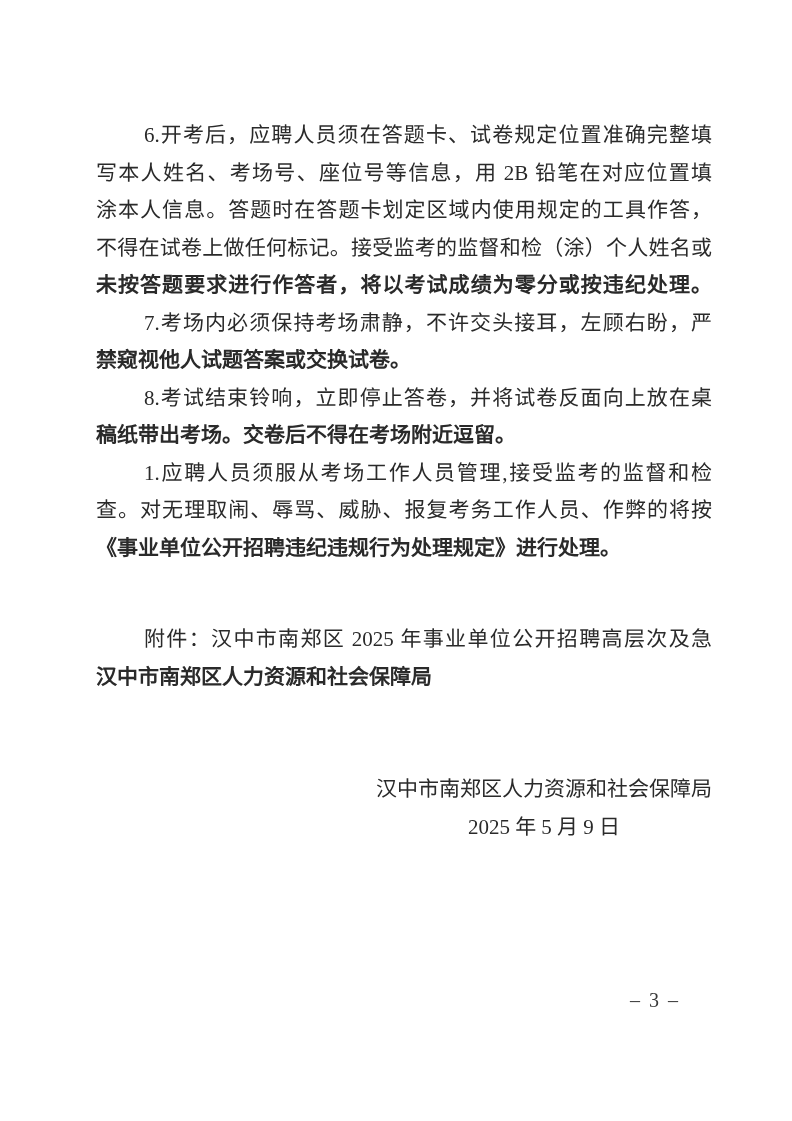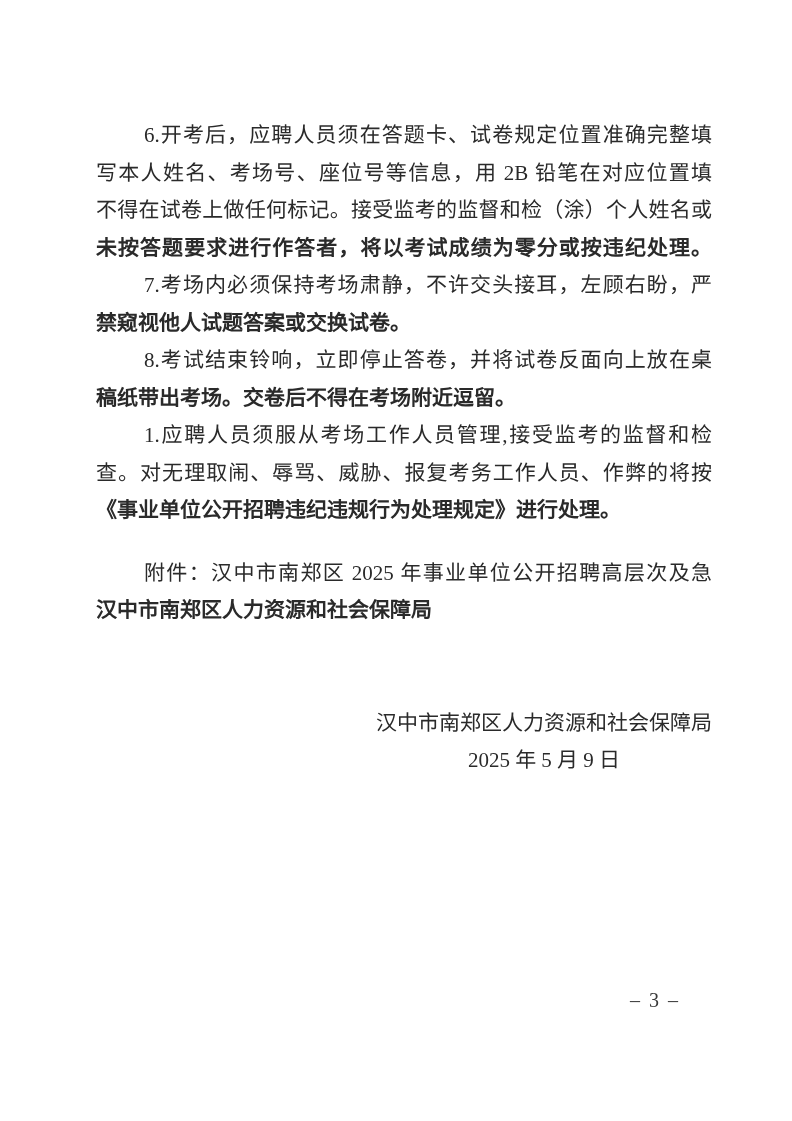--- a/index.html
+++ b/index.html
@@ -26,21 +26,21 @@
   }
   .para { margin: 0; }
   .line {
     text-align: justify;
     text-align-last: justify;
     white-space: normal;
   }
   .line.indent { text-indent: 48px; }
   .line.para-end { text-align-last: left; font-weight: bold; }
   .line.fill { text-align-last: justify; }
-  .attachment { margin-top: 25px; }
+  .attachment { margin-top: 54px; }
   .signature-block {
     margin-top: 75px;
     margin-left: auto;
     width: fit-content;
     text-align: center;
   }
   .signature-line { line-height: 37.5px; }
   .date-line { line-height: 37.5px; }
   .page-number {
     position: absolute;
@@ -55,20 +55,21 @@
 </head>
 <body>
 
 <div class="page">
 
   <div class="content">
 
     <div class="para">
       <div class="line indent">6.开考后，应聘人员须在答题卡、试卷规定位置准确完整填</div>
       <div class="line">写本人姓名、考场号、座位号等信息，用 2B 铅笔在对应位置填</div>
+      <div class="line">涂本人信息。答题时在答题卡划定区域内使用规定的工具作答，</div>
       <div class="line">不得在试卷上做任何标记。接受监考的监督和检（涂）个人姓名或</div>
       <div class="line para-end fill">未按答题要求进行作答者，将以考试成绩为零分或按违纪处理。</div>
     </div>
 
     <div class="para">
       <div class="line indent">7.考场内必须保持考场肃静，不许交头接耳，左顾右盼，严</div>
       <div class="line para-end">禁窥视他人试题答案或交换试卷。</div>
     </div>
 
     <div class="para">

